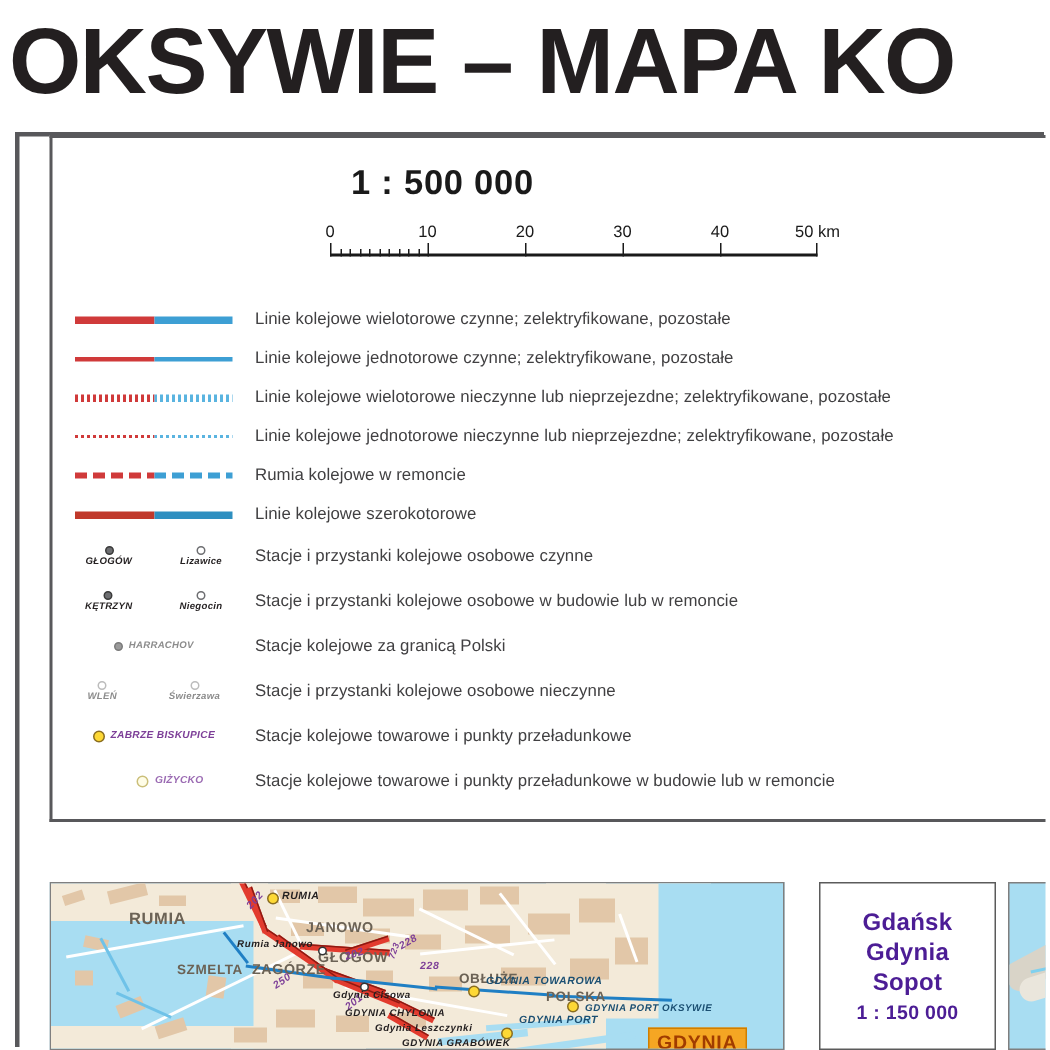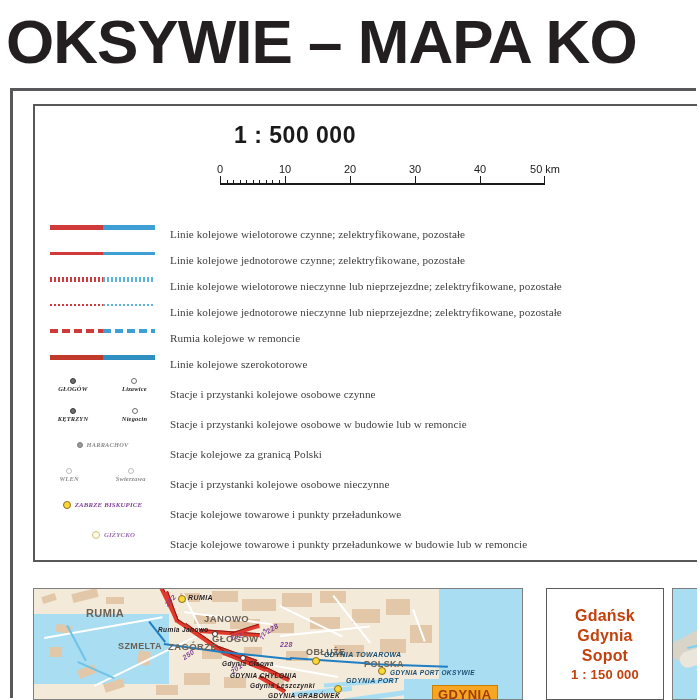--- a/index.html
+++ b/index.html
@@ -30,21 +30,21 @@
     left: 10px; top: 88px;
     width: 686px; height: 610px;
     border-left: 3px solid #58585b;
     border-top: 3px solid #58585b;
     box-sizing: border-box;
   }
 
   
   .legend-box {
     position: absolute;
-    left: 33px; top: 104px;
+    left: 33px; top: 90px;
     width: 664px; height: 458px;
     border: 2px solid #58585b;
     border-right: none;
     box-sizing: border-box;
     background: #fff;
   }
 
   
   .scale-wrap { position:absolute; left:0; top:16px; width:520px; }
   .scale-ratio {
@@ -69,22 +69,21 @@
   }
   .scalebar .tick.major { height:9px; }
   .scalebar .tick.minor { height:5px; }
 
   
   .legend-rows { position:absolute; left:0; top:108px; width:100%; }
   .lrow {
     position: relative;
     height: 26px;
     display: flex;
-    align-items: flex-end;
-    font-family: Liberation Serif, serif;
+    align-items: center;
   }
   .sym-cell {
     width: 135px; flex: 0 0 135px;
     display:flex; align-items:center; justify-content:center;
     height: 26px; position: relative;
   }
   .lbl {
     font-size: 11.2px;
     color: #414042;
     white-space: nowrap;
@@ -188,21 +187,21 @@
     position:absolute; left:513px; top:0;
     width:118px; height:112px;
     border:1.5px solid #5b5b5b;
     box-sizing:border-box;
     background:#ffffff;
     display:flex; flex-direction:column;
     align-items:center; justify-content:center;
     gap:2px;
   }
   .inset-title-box div {
-    font-size:16px; font-weight:bold; color:#c2410c; letter-spacing:0.2px;
+    font-size:16px; font-weight:bold; color:#4c1d95; letter-spacing:0.2px;
   }
   .inset-title-box .sc { font-size:13px; }
 
   
   .land {
     position:absolute; background:#f3ead9;
   }
   .urban { position:absolute; background:#e2c7a8; }
   .water { position:absolute; background:#a8ddf2; }
   .road { position:absolute; background:#ffffff; height:1.5px; transform-origin:0 0; }

